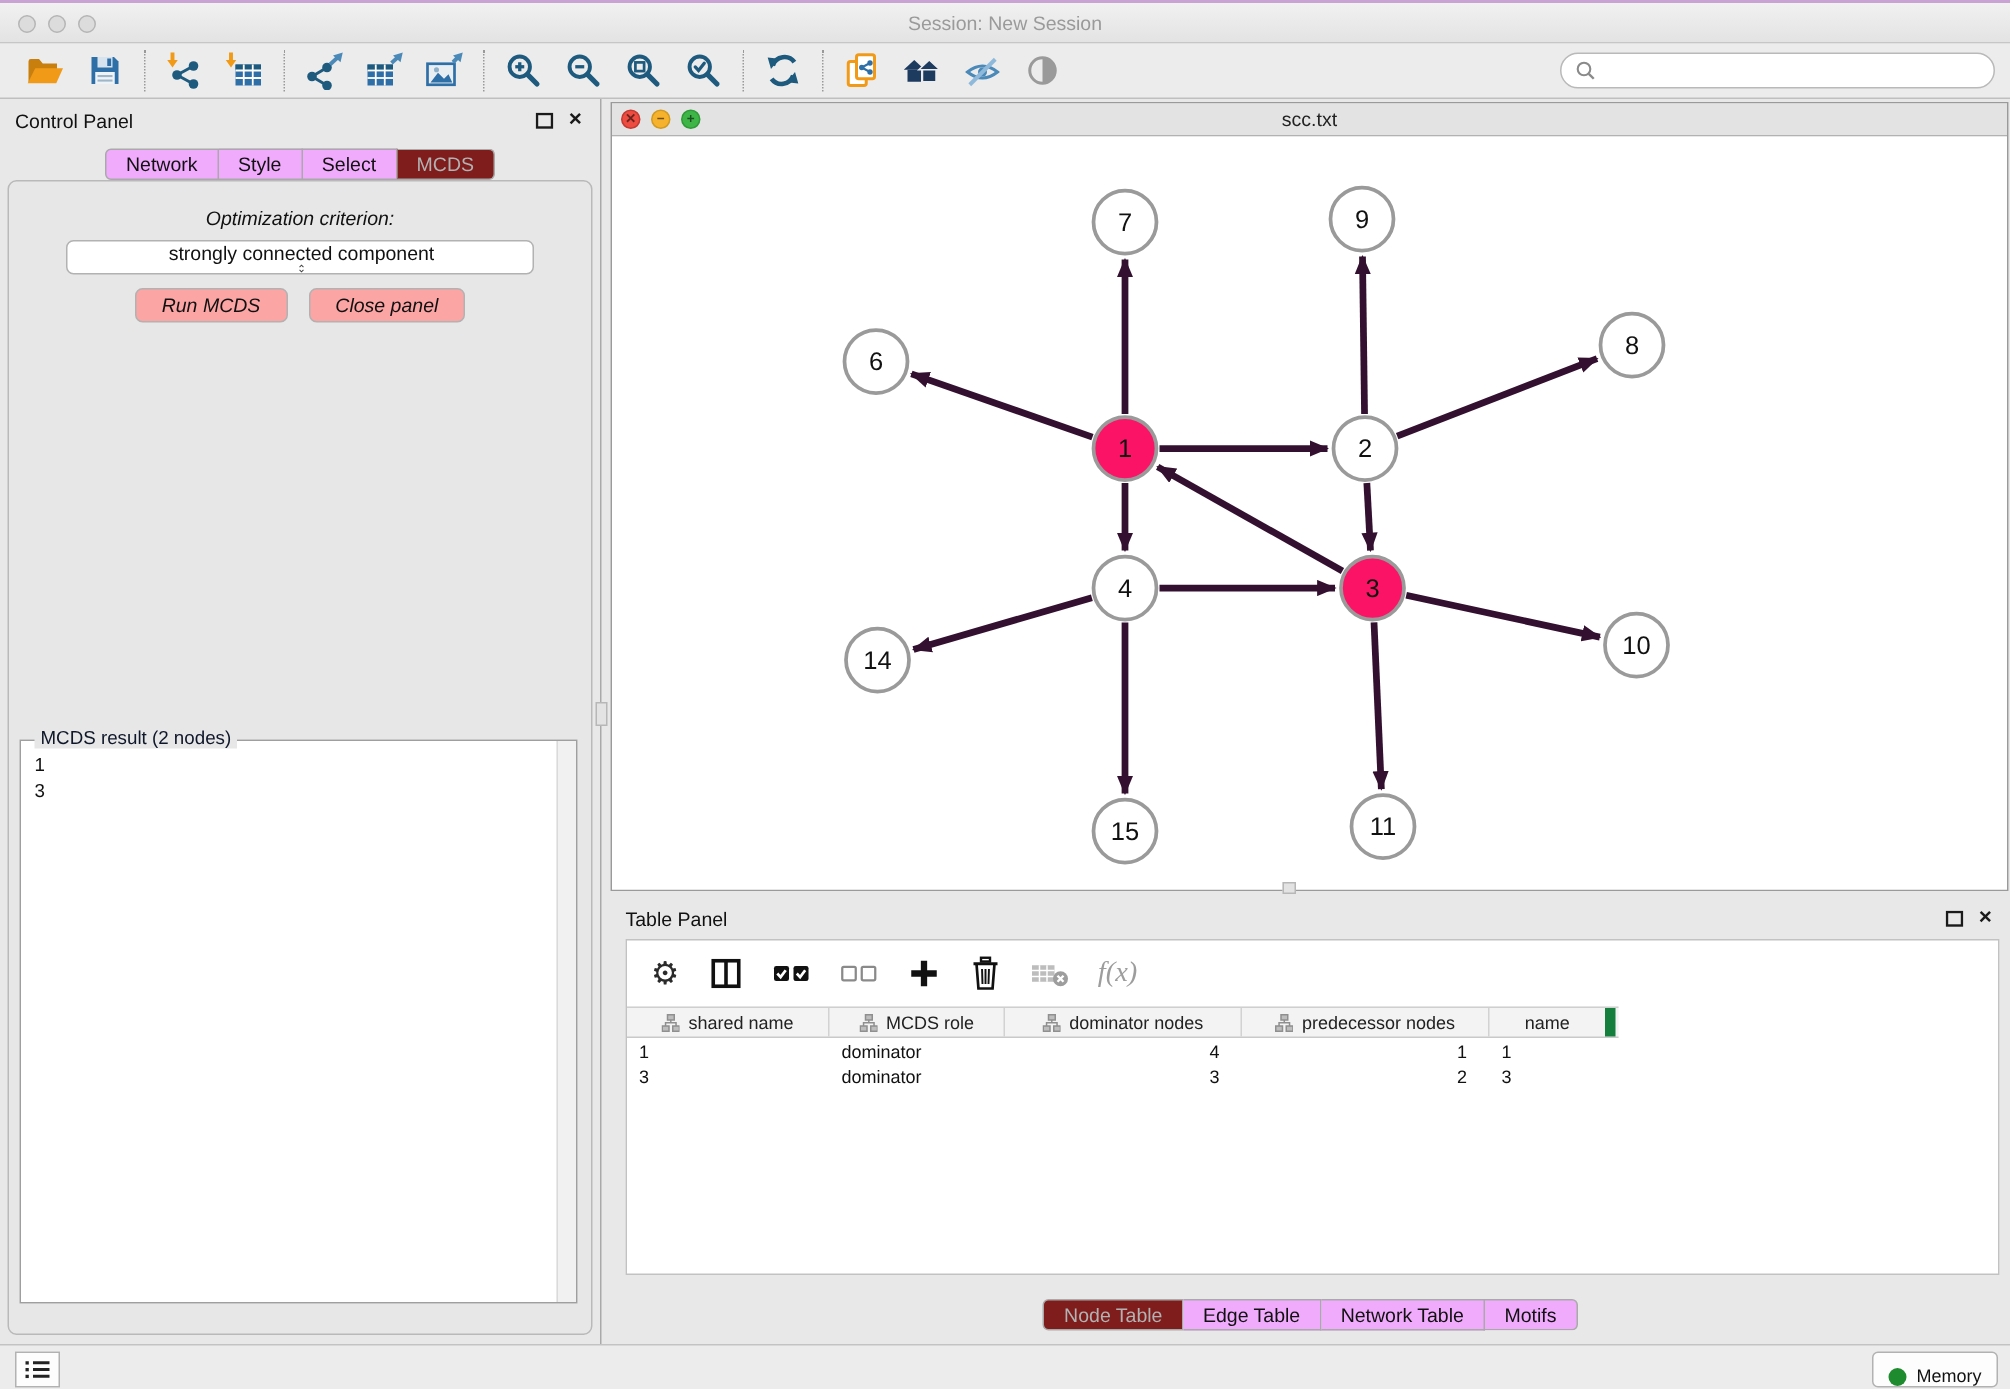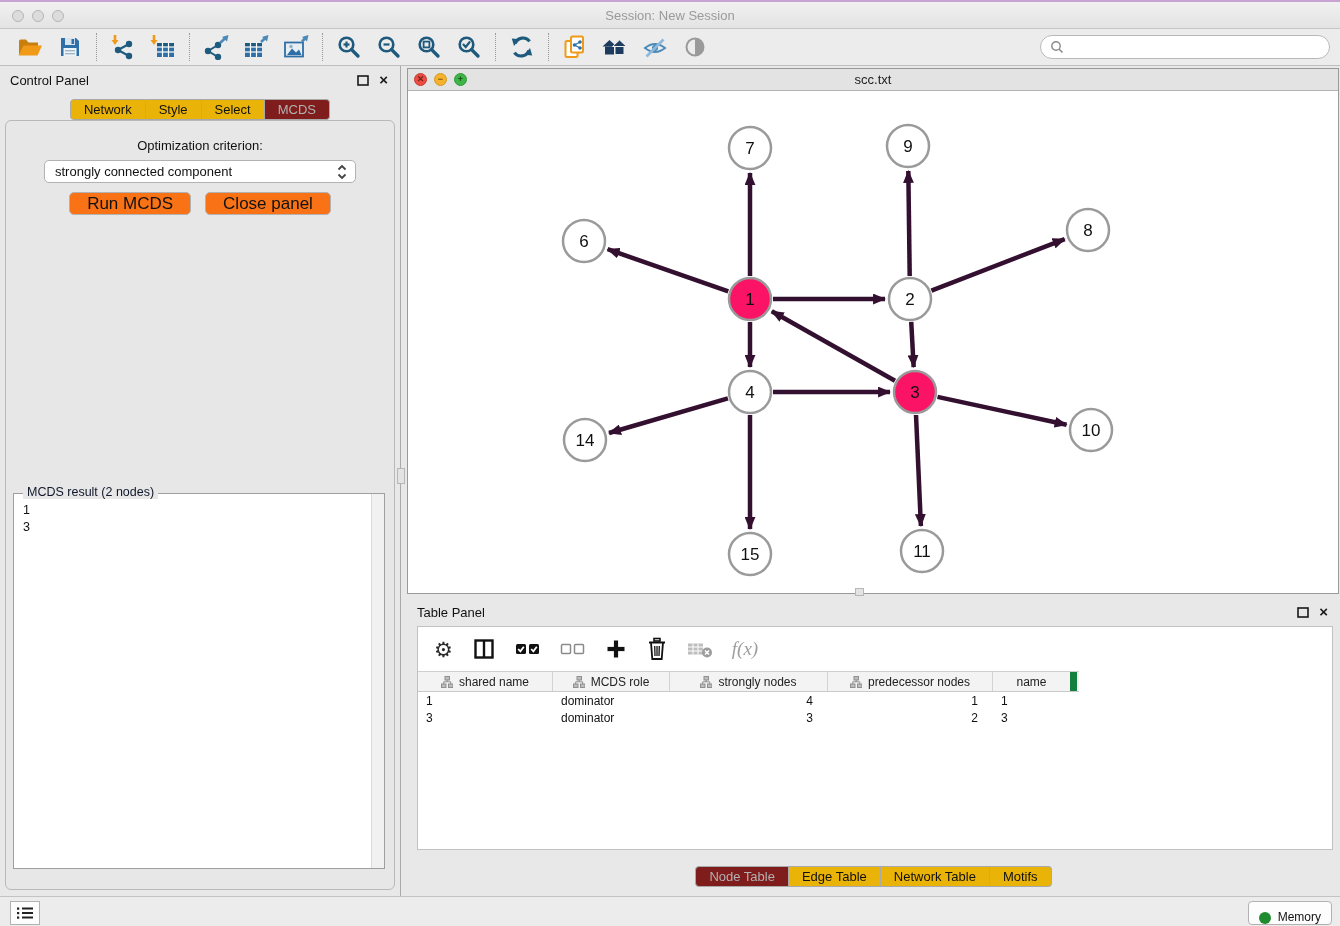--- a/index.html
+++ b/index.html
@@ -24,35 +24,35 @@
   .search-wrap { margin-left:auto; width:290px; height:24px; border:1px solid #b9b9b9; border-radius:12px;
     background:#fff; display:flex; align-items:center; gap:6px; padding:0 9px; }
   .search-wrap input { border:none; outline:none; flex:1; font-size:12px; font-family:inherit; background:transparent; }
   
   .control-panel { position:absolute; left:0; top:64px; width:401px; height:830px;
     background:#e8e8e8; border-right:1px solid #a9a9a9; }
   .panel-title { position:absolute; left:10px; top:7px; font-size:13px; }
   .panel-controls { position:absolute; right:12px; top:8px; display:flex; gap:10px; align-items:center; }
   .close-x { font-size:15px; font-weight:bold; line-height:12px; color:#1a1a1a; }
   .cp-tabs { position:absolute; left:0; top:33px; width:100%; display:flex; justify-content:center; z-index:2; }
-  .tab { height:21px; padding:0 13px; background:#eab308; border:1px solid #a9a9a9; border-left:none;
+  .tab { height:21px; padding:0 13px; background:#f0abfc; border:1px solid #a9a9a9; border-left:none;
     font-size:13px; display:flex; align-items:center; color:#111; white-space:nowrap; }
   .tab.first { border-left:1px solid #a9a9a9; border-radius:4px 0 0 4px; }
   .tab.last  { border-radius:0 4px 4px 0; }
   .tab.selected { background:#7f1d1d; color:#b2b2b2; }
   .cp-frame { position:absolute; left:5px; right:5px; top:54px; bottom:6px;
     border:1px solid #b9b9b9; border-radius:6px; background:#e7e7e7; }
-  .opt-label { position:absolute; top:17px; width:100%; text-align:center; font-size:13px; }
+  .opt-label { position:absolute; top:17px; width:100%; text-align:center; font-size:13px;font-style:italic; }
   .dropdown { position:absolute; left:38px; top:39px; width:312px; height:23px; background:#fff;
     border:1px solid #b2b2b2; border-radius:5px; display:flex; align-items:center;
-    padding:0 8px 0 10px; font-size:13px; }
+    padding:0 8px 0 10px; font-size:13px;flex-direction:column; }
   .dropdown .dd-text { flex:1; }
   .btn-row { position:absolute; top:71px; width:100%; display:flex; justify-content:center; gap:14px; }
-  .btn { height:23px; padding:0 17px; background:#f97316; border:1px solid #b2b2b2; border-radius:5px;
-    font-size:17px; display:flex; align-items:center; cursor:default; }
+  .btn { height:23px; padding:0 17px; background:#fca5a5; border:1px solid #b2b2b2; border-radius:5px;
+    font-size:13px; display:flex; align-items:center; cursor:default;font-style:italic; }
   .result-box { position:absolute; left:7px; top:372px; width:372px; height:376px;
     background:#fff; border:1px solid #9f9f9f; }
   .result-legend { position:absolute; top:-9px; left:9px; background:#e7e7e7; padding:0 4px;
     font-size:12.5px; color:#0f172a; }
   .result-scrollbar { position:absolute; right:0; top:0; bottom:0; width:13px;
     background:#f1f1f1; border-left:1px solid #dadada; }
   .result-lines { padding:8px 9px; font-size:12.5px; line-height:17px; }
   
   .network-window { position:absolute; left:407px; top:66px; width:932px; height:526px;
     background:#fff; border:1px solid #9a9a9a; }
@@ -446,21 +446,21 @@
       </div>
       <div class="th" style="width:158px">
         <svg width="12" height="12" viewBox="0 0 12 12">
             <g stroke="#8f8f8f" stroke-width="1" fill="#bdbdbd">
               <rect x="4" y="0.5" width="4.5" height="3.5"></rect>
               <rect x="0.5" y="8" width="4.5" height="3.5"></rect>
               <rect x="7.5" y="8" width="4.5" height="3.5"></rect>
               <path d="M6.2 4 V5.8 M2.7 8 V5.8 H9.7 V8" fill="none"></path>
             </g>
           </svg>
-        <span>strongly nodes</span>
+        <span>dominator nodes</span>
       </div>
       <div class="th" style="width:165px">
         <svg width="12" height="12" viewBox="0 0 12 12">
             <g stroke="#8f8f8f" stroke-width="1" fill="#bdbdbd">
               <rect x="4" y="0.5" width="4.5" height="3.5"></rect>
               <rect x="0.5" y="8" width="4.5" height="3.5"></rect>
               <rect x="7.5" y="8" width="4.5" height="3.5"></rect>
               <path d="M6.2 4 V5.8 M2.7 8 V5.8 H9.7 V8" fill="none"></path>
             </g>
           </svg>

